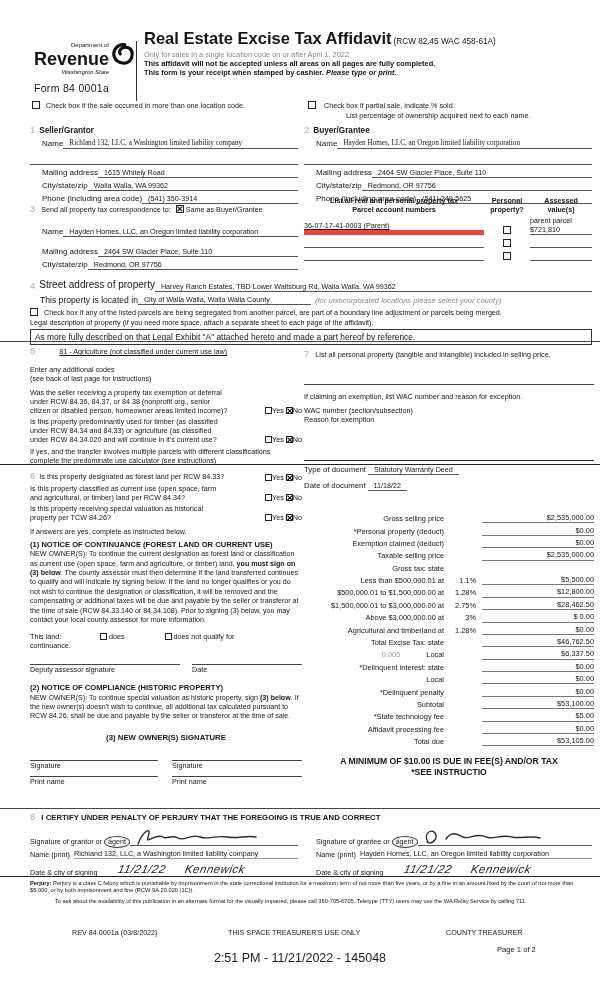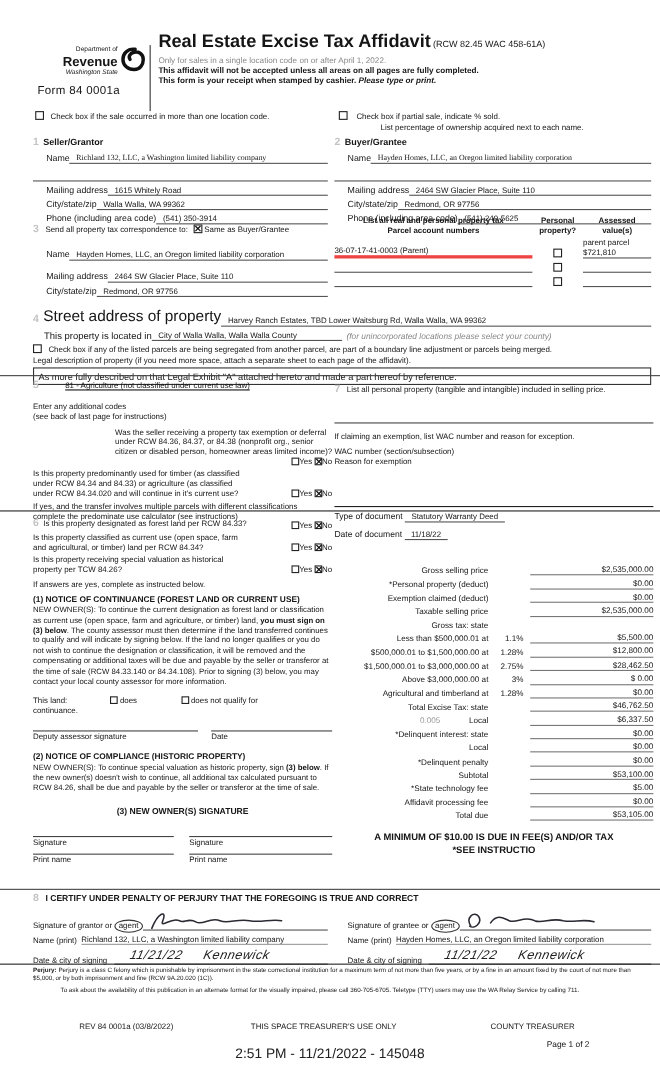--- a/index.html
+++ b/index.html
@@ -40,21 +40,21 @@
 </style>
 </head>
 <body>
 
 <div class="page">
 
   <div class="abs" style="left:34px;top:42px;width:99px;">
     <div style="display:flex;align-items:flex-start;">
       <div style="flex:1;text-align:right;">
         <div class="tiny" style="font-size:6px;">Department of</div>
-        <div class="b" style="font-size:12px;line-height:1;">Revenue</div>
+        <div class="b" style="font-size:18px;line-height:1;">Revenue</div>
         <div class="tiny i" style="font-size:6px;margin-top:1px;">Washington State</div>
       </div>
       <span style="margin-left:2px;">
         <svg class="sig-svg" width="24" height="24" viewBox="0 0 26 26">
           <path d="M15 3 C7 2 3 8 3 13 C3 19 8 23 14 23 C20 23 23 18 23 13 C23 7 18 5 14 6 C10 7 8 10 10 13" fill="none" stroke="#111" stroke-width="3.4" stroke-linecap="round"></path>
         </svg>
       </span>
     </div>
     <div style="font-size:10.5px;margin-top:5px;letter-spacing:.3px;">Form 84 0001a</div>
   </div>
@@ -160,21 +160,21 @@
       <div style="width:46px;">
         <div>Personal</div>
           <div>property?</div>
       </div>
       <div style="width:62px;">
         <div>Assessed</div>
           <div>value(s)</div>
       </div>
     </div>
     <div style="display:flex;align-items:flex-end;margin-top:2px;">
-      <div style="width:180px;border-bottom:3px solid #ef4444;">36-07-17-41-0003 (Parent)</div>
+      <div style="width:180px;border-bottom:5px solid #ef4444;text-decoration:underline;">36-07-17-41-0003 (Parent)</div>
       <div style="width:46px;text-align:center;"><span class="cb"></span></div>
       <div style="width:62px;">
         <div>parent parcel</div>
         <div style="border-bottom:1px solid #555;">$721,810</div>
       </div>
     </div>
     <div style="display:flex;align-items:flex-end;margin-top:4px;">
       <div style="width:180px;border-bottom:1px solid #555;height:8px;"></div>
       <div style="width:46px;text-align:center;"><span class="cb"></span></div>
       <div style="width:62px;border-bottom:1px solid #555;height:8px;"></div>
@@ -182,21 +182,21 @@
     <div style="display:flex;align-items:flex-end;margin-top:4px;">
       <div style="width:180px;border-bottom:1px solid #555;height:8px;"></div>
       <div style="width:46px;text-align:center;"><span class="cb"></span></div>
       <div style="width:62px;border-bottom:1px solid #555;height:8px;"></div>
     </div>
   </div>
 
   <div class="abs" style="left:30px;top:279px;width:562px;">
     <div class="frow">
       <span class="secnum">4</span>
-      <span style="font-size:14px;white-space:nowrap;">Street address of property</span>
+      <span style="font-size:10px;white-space:nowrap;">Street address of property</span>
       <span class="fill">Harvey Ranch Estates, TBD Lower Waitsburg Rd, Walla Walla, WA 99362</span>
     </div>
     <div class="frow" style="margin-top:1px;align-items:flex-end;">
       <span style="font-size:8.6px;white-space:nowrap;margin-left:10px;">This property is located in</span>
       <span class="fill" style="flex:none;width:165px;">City of Walla Walla, Walla Walla County</span>
       <span class="i gray" style="font-size:7.6px;margin-left:4px;">(for unincorporated locations please select your county)</span>
     </div>
     <div style="margin-top:2px;">
       <span class="cb"></span>
       <span style="margin-left:4px;">Check box if any of the listed parcels are being segregated from another parcel, are part of a boundary line adjustment or parcels being merged.</span>
@@ -205,21 +205,21 @@
     <div style="border:1px solid #333;margin-top:2px;padding:1.5px 4px;font-size:8.4px;">As more fully described on that Legal Exhibit "A" attached hereto and made a part hereof by reference.</div>
   </div>
 
   <div class="abs hline" style="left:0;top:341px;width:600px;"></div>
 
   <div class="abs" style="left:30px;top:345px;width:272px;">
     <div><span class="secnum">5</span>
       <span style="text-decoration:underline;margin-left:18px;">81 - Agriculture (not classified under current use law)</span></div>
     <div style="margin-top:8px;">Enter any additional codes</div>
     <div>(see back of last page for instructions)</div>
-    <div class="qrow" style="margin-top:5px;flex-direction:column;">
+    <div class="qrow" style="margin-top:5px;">
       <div class="qt">
         <div>Was the seller receiving a property tax exemption or deferral</div>
           <div>under RCW 84.36, 84.37, or 84.38 (nonprofit org., senior</div>
           <div>citizen or disabled person, homeowner areas limited income)?</div>
       </div>
       <span class="yn"><span class="cb s"></span><span>Yes</span> <span class="cb s checked"></span><span>No</span></span>
     </div>
     <div class="qrow" style="margin-top:2px;">
       <div class="qt">
         <div>Is this property predominantly used for timber (as classified</div>

